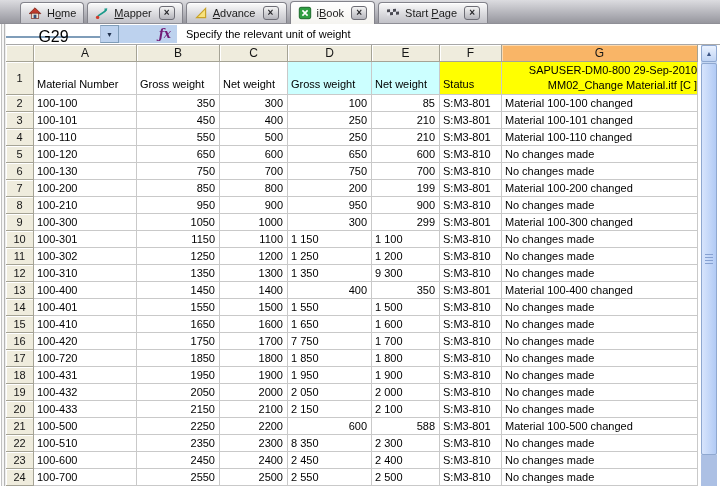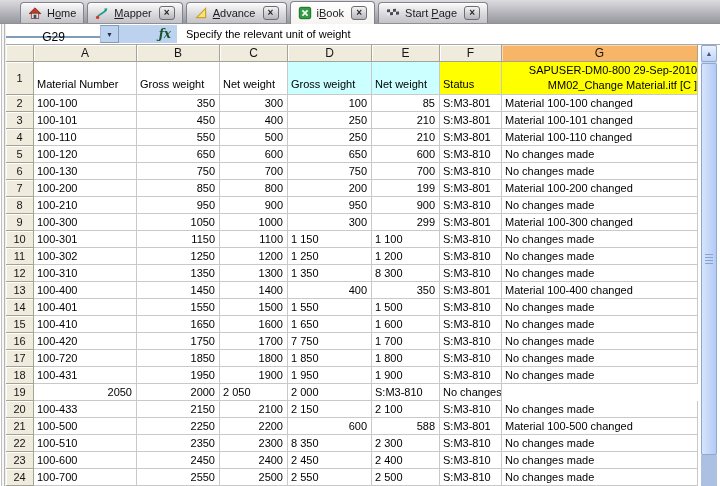--- a/index.html
+++ b/index.html
@@ -20,28 +20,28 @@
   .tab-icon { width:15px; height:14px; margin-right:4px; display:inline-flex; }
   .tab-icon svg { width:14px; height:14px; }
   .tab-label .u { text-decoration:underline; }
   .tab-close { margin-left:7px; width:16px; height:14px; border:1px solid #6d6d75; border-radius:3px;
                background:linear-gradient(#f4f4f4,#b4b4bb); font-size:10px; font-weight:bold;
                color:#26262a; display:inline-flex; align-items:center; justify-content:center; line-height:1; }
 
   
   .formula-bar { height:21px; margin-left:6px; background:#fff; display:flex; align-items:stretch;
                  border-bottom:1px solid #a8a8a8; }
-  .name-box { width:94px; border:1px solid #7f9db9; border-right:none; background:#fff; font-size:12px;
+  .name-box { width:94px; border:1px solid #7f9db9; border-right:none; background:#fff; font-size:16px;
               display:flex; align-items:center; justify-content:center; margin:12px 0; color:#000; }
   .name-drop { width:19px; background:var(--formula-bar-blue); border:1px solid #7f9db9; border-left:1px solid #a8bcd6;
                margin:1px 0; display:flex; align-items:center; justify-content:center; }
   .drop-glyph { font-size:7px; color:#20324e; }
   .fx-zone { width:58px; background:var(--formula-bar-blue); margin:1px 0; display:flex; align-items:center;
              justify-content:flex-end; padding-right:6px; }
-  .fx { font-family:"DejaVu Serif", serif; font-style:italic; font-weight:bold; font-size:12px; color:#14532d; }
+  .fx { font-family:"DejaVu Serif", serif; font-style:italic; font-weight:bold; font-size:12px; color:#701a75; }
   .formula-text { flex:1; font-size:11px; display:flex; align-items:center; padding-left:9px; color:#000; }
 
   
   .left-strip { position:absolute; left:0; top:24px; bottom:0; width:6px;
     background:linear-gradient(90deg,#ffffff 0 1px,#c2c2c2 1px 2px,#f6f6f6 2px 4px,#b5b5b5 4px 5px,#ededed 5px 6px); }
 
   
   .sheet { margin-left:6px; width:692px; }
   .grid-row, .col-header-row { display:grid; grid-template-columns:28px 103px 83px 68px 84px 68px 62px 196px; }
   .col-header-row { height:17px; }
@@ -279,21 +279,21 @@
           <div class="cell al">1 200</div>
           <div class="cell al">S:M3-810</div>
           <div class="cell al">No changes made</div>
         </div>
         <div class="grid-row data-row">
           <div class="row-hdr">12</div>
           <div class="cell al">100-310</div>
           <div class="cell ar">1350</div>
           <div class="cell ar">1300</div>
           <div class="cell al">1 350</div>
-          <div class="cell al">8 300</div>
+          <div class="cell al">9 300</div>
           <div class="cell al">S:M3-810</div>
           <div class="cell al">No changes made</div>
         </div>
         <div class="grid-row data-row">
           <div class="row-hdr">13</div>
           <div class="cell al">100-400</div>
           <div class="cell ar">1450</div>
           <div class="cell ar">1400</div>
           <div class="cell ar">400</div>
           <div class="cell ar">350</div>
@@ -345,20 +345,21 @@
           <div class="cell al">100-431</div>
           <div class="cell ar">1950</div>
           <div class="cell ar">1900</div>
           <div class="cell al">1 950</div>
           <div class="cell al">1 900</div>
           <div class="cell al">S:M3-810</div>
           <div class="cell al">No changes made</div>
         </div>
         <div class="grid-row data-row">
           <div class="row-hdr">19</div>
+          <div class="cell al">100-432</div>
           <div class="cell ar">2050</div>
           <div class="cell ar">2000</div>
           <div class="cell al">2 050</div>
           <div class="cell al">2 000</div>
           <div class="cell al">S:M3-810</div>
           <div class="cell al">No changes made</div>
         </div>
         <div class="grid-row data-row">
           <div class="row-hdr">20</div>
           <div class="cell al">100-433</div>

